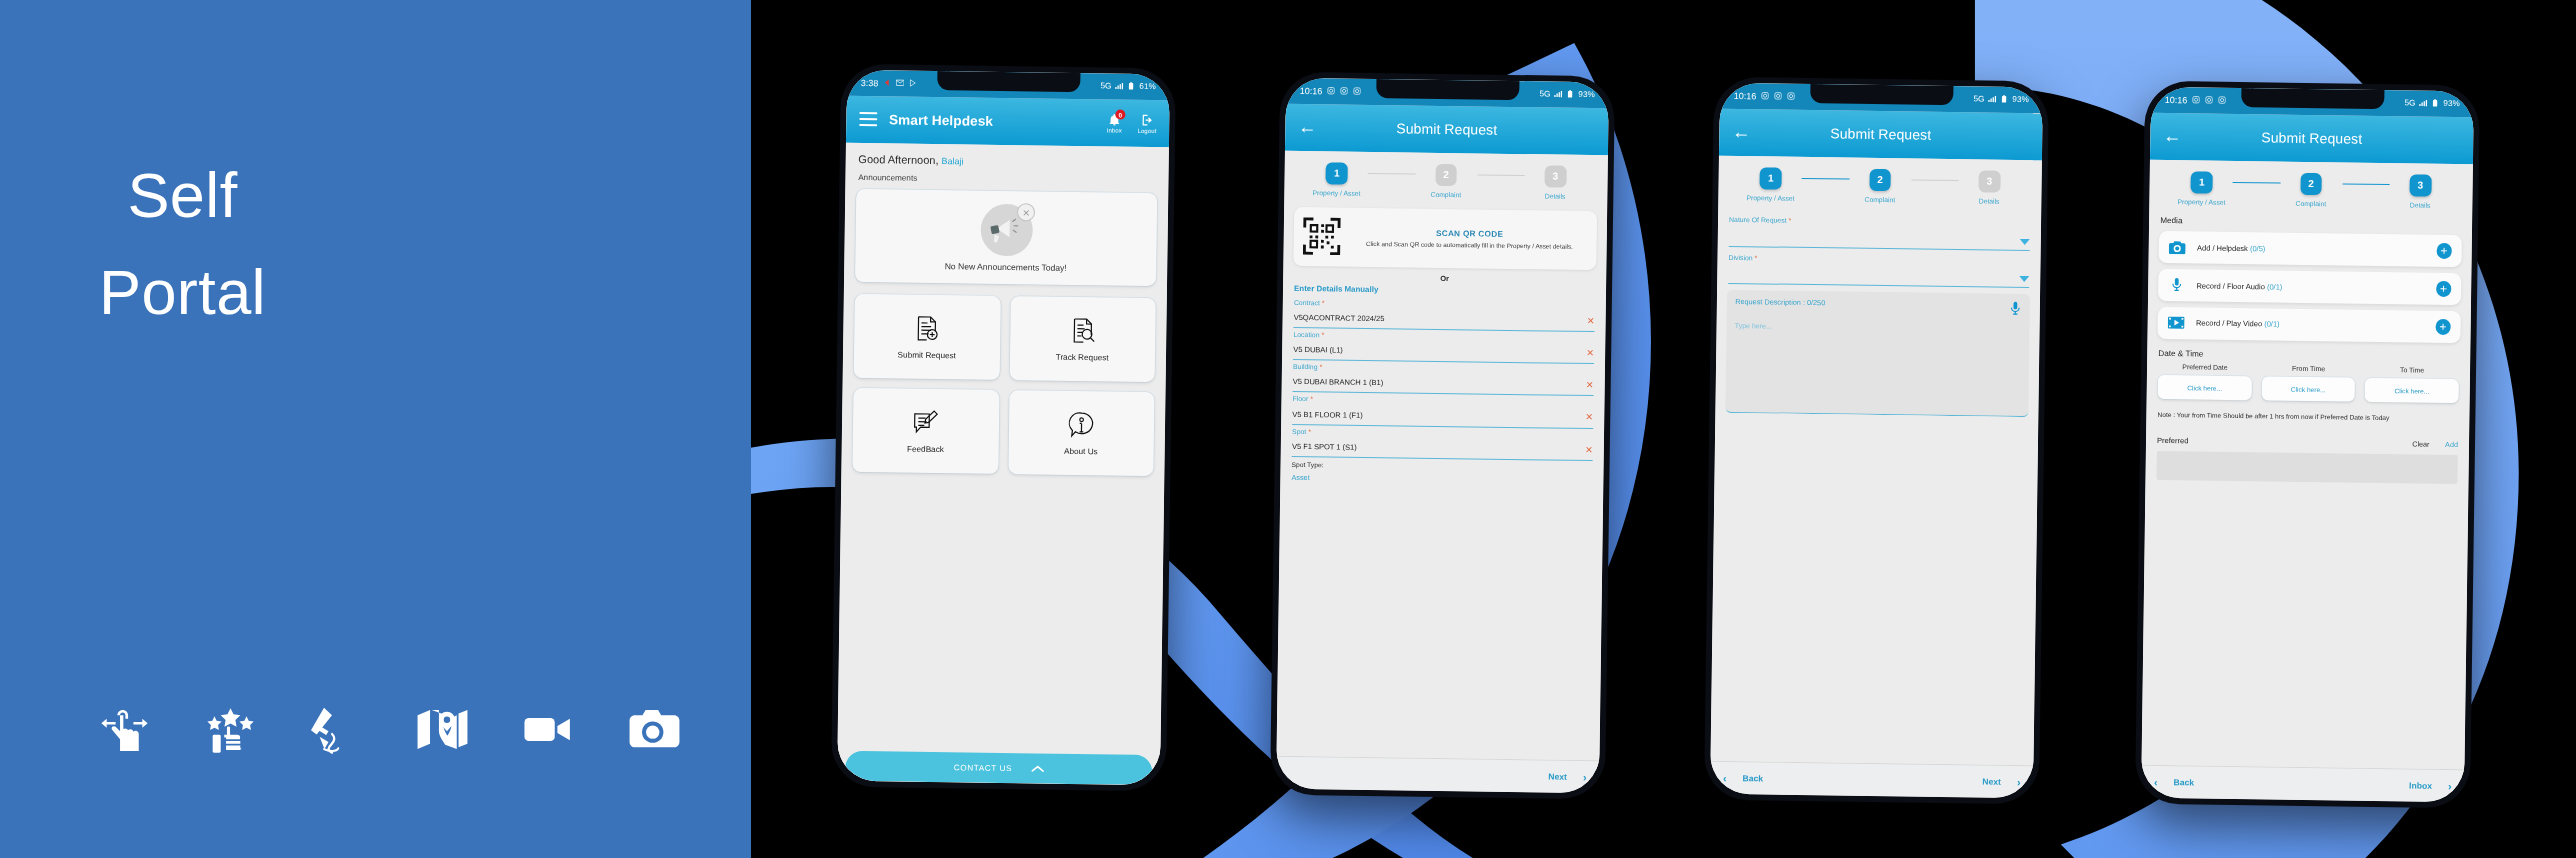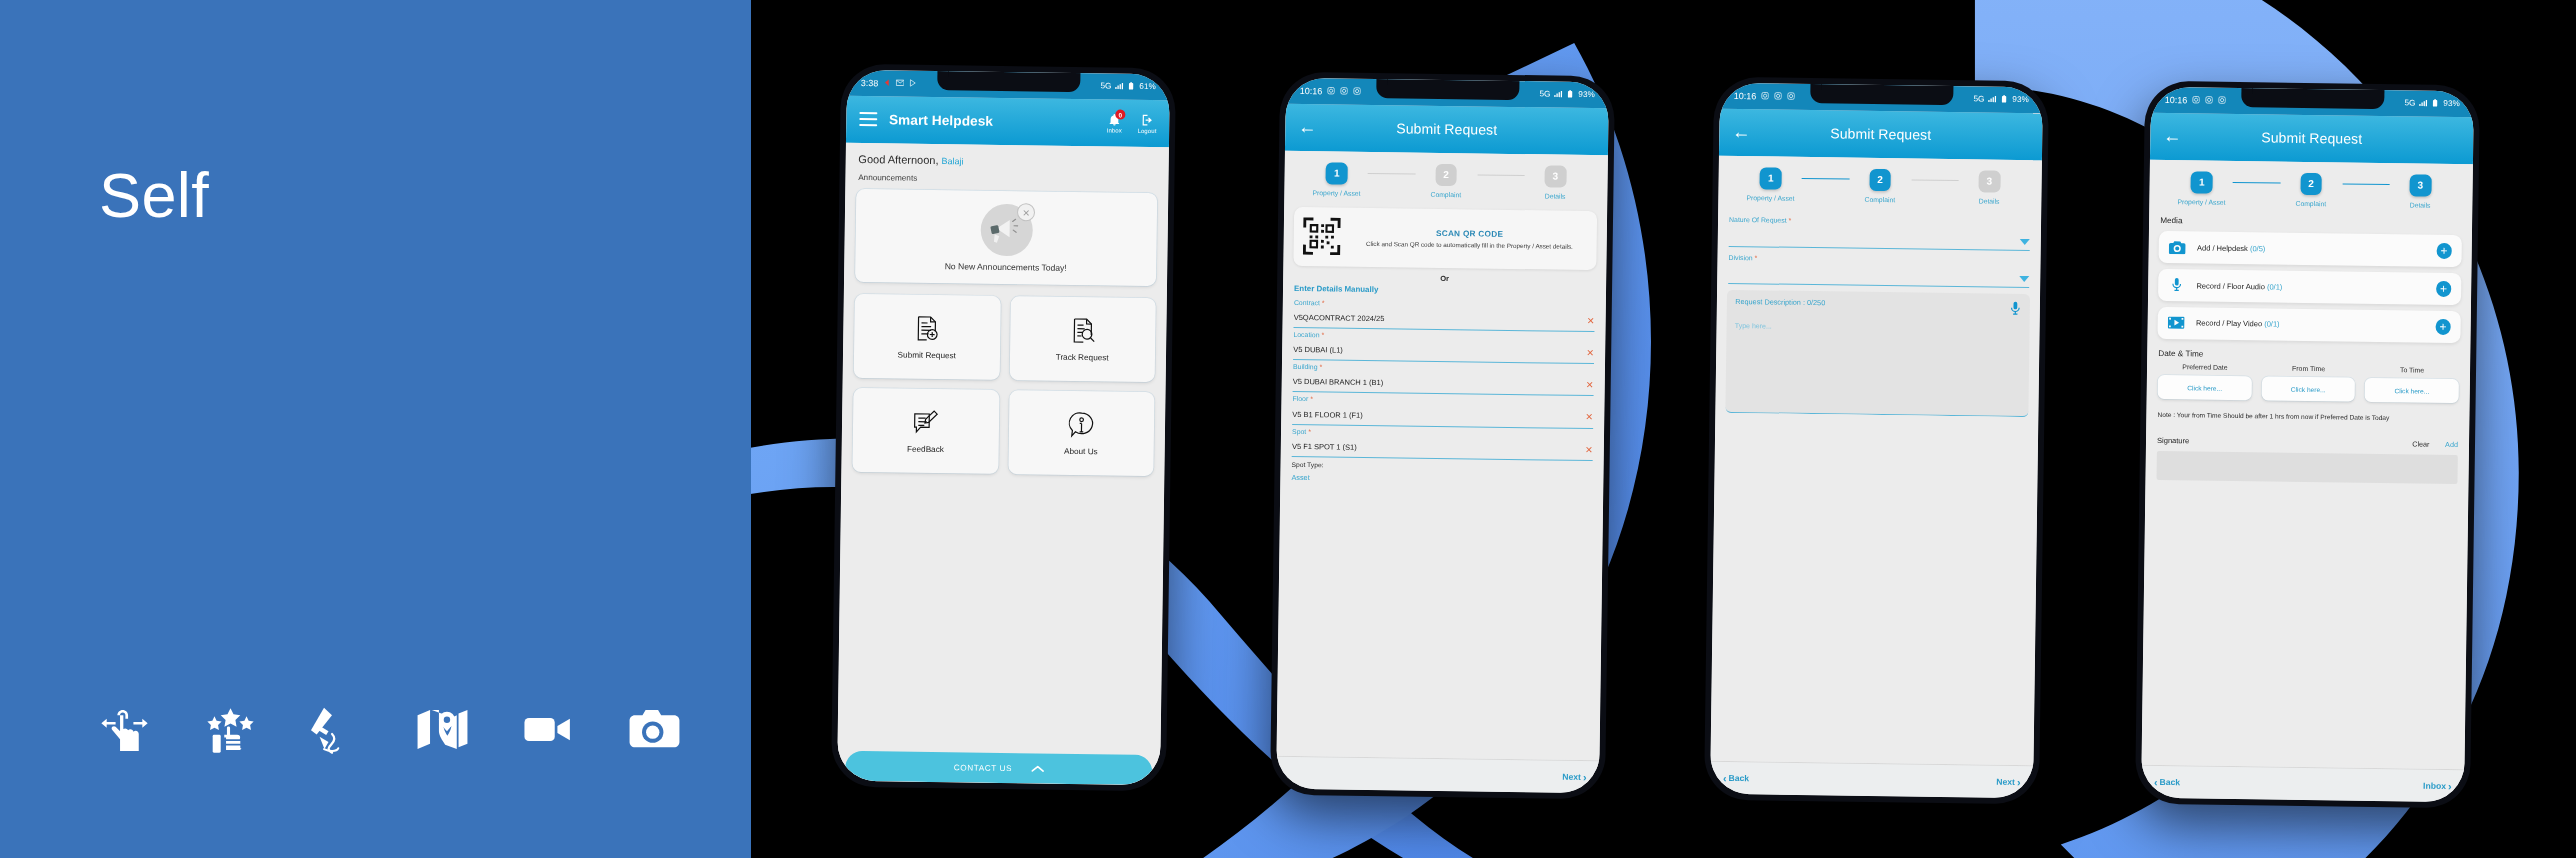--- a/index.html
+++ b/index.html
@@ -212,21 +212,21 @@
   .sig-add { color: #3aa6cd; }
   .sig-pad { margin: 5.7px 11.4px 0; height: 29px; background: #dedede; border-radius: 2.1px; }
 
   
   .bottom-nav {
     flex: 0 0 33px; height: 33px; background: #eceeef;
     border-top: 0.7px solid #d8d8d8;
     display: flex; align-items: center; justify-content: space-between;
     padding: 0 13px; color: #2a9bc8; font-size: 8.6px; font-weight: 600;
   }
-  .nav-btn { display: flex; align-items: center; gap: 2px; }
+  .nav-btn { display: flex; align-items: center; gap: 16px; }
   .nav-chev { font-size: 10.7px; font-weight: 700; }
   .spacer { flex: 1 1 auto; }
 </style>
 </head>
 <body>
 
 <div class="stage">
 
   <svg class="arcs" width="2576" height="859" viewBox="0 0 3600 1200">
     <defs>
@@ -245,20 +245,21 @@
     <path d="M 1560 -60 C 1980 -60 2320 300 2320 720 C 2320 1010 2150 1240 1910 1340 L 1740 1160 C 1950 1080 2090 930 2090 720 C 2090 430 1860 170 1560 170 Z" fill="url(#arcGrad)" opacity="0.0"></path>
 
     <path d="M 980 720 C 1250 660 1420 700 1560 830 C 1700 960 1820 1120 2010 1230 L 2010 1300 L 980 1300 Z" fill="none"></path>
     <path d="M 1000 700 C 1260 640 1460 720 1620 900 C 1760 1060 1900 1180 2060 1250 L 2060 1200 C 1930 1120 1810 980 1690 840 C 1520 650 1290 570 1000 635 Z" fill="url(#arcGrad)"></path>
     <path d="M 1680 1200 C 1850 1080 1990 930 2060 760 C 2140 560 2120 330 2010 150 L 2200 60 C 2330 290 2340 580 2240 810 C 2150 1020 1990 1140 1860 1200 Z" fill="url(#arcGrad)"></path>
   </svg>
 
   <div class="left-panel">
     <div class="hero-title">
       <div>Self</div>
+      <div>Portal</div>
     </div>
 
     <div class="icon-row">
       <div class="hero-icon">
         <svg width="57" height="57" viewBox="0 0 64 64">
           <path d="M24 16c0-3.3 2.7-6 6-6s6 2.7 6 6v4h-3v-4c0-1.7-1.3-3-3-3s-3 1.3-3 3v18l-5-5c-1-1-2.7-1-3.7 0s-1 2.7 0 3.7L27 43v13h21V37c0-2-1.5-3.5-3.5-3.5-.9 0-1.7.3-2.3.9-.5-1.5-1.9-2.6-3.6-2.6-1 0-2 .4-2.6 1.1-.6-1.2-1.9-2-3.3-2-.7 0-1.4.2-2 .6V16z"></path>
           <path d="M12 20l-6 5 6 5v-3.5h10v-3H12z"></path>
           <path d="M52 20l6 5-6 5v-3.5H42v-3h10z"></path>
         </svg>
       </div>
@@ -832,21 +833,21 @@
           </div>
           <div class="dt-col">
             <div class="dt-head">To Time</div>
             <div class="dt-btn">Click here...</div>
           </div>
         </div>
 
         <div class="note">Note : Your from Time Should be after 1 hrs from now if Preferred Date is Today</div>
 
         <div class="sig-row">
-          <div class="sig-title">Signature</div>
+          <div class="sig-title">Preferred</div>
           <div class="sig-actions">
             <span class="sig-clear">Clear</span>
             <span class="sig-add">Add</span>
           </div>
         </div>
         <div class="sig-pad"></div>
       </div>
 
       <div class="bottom-nav">
         <div class="nav-btn">

